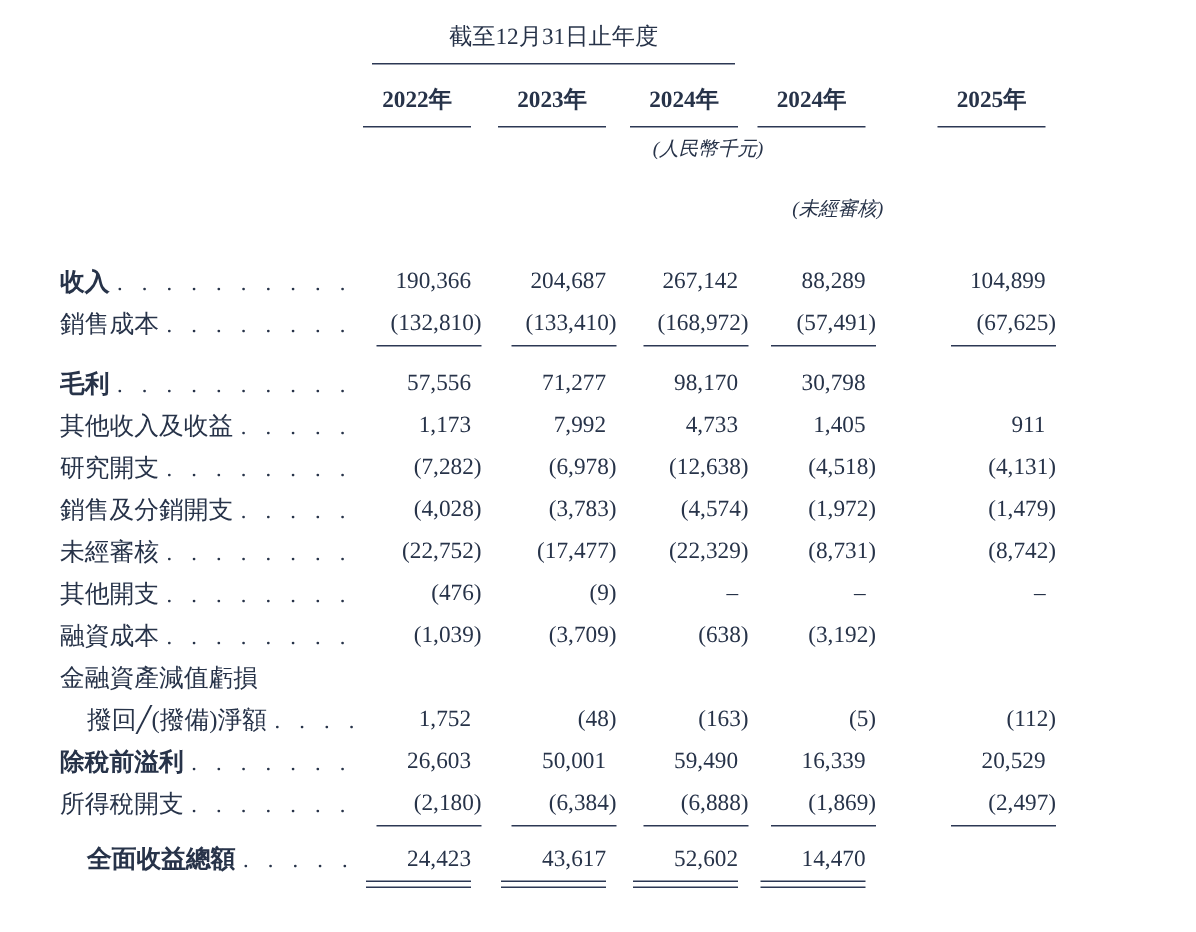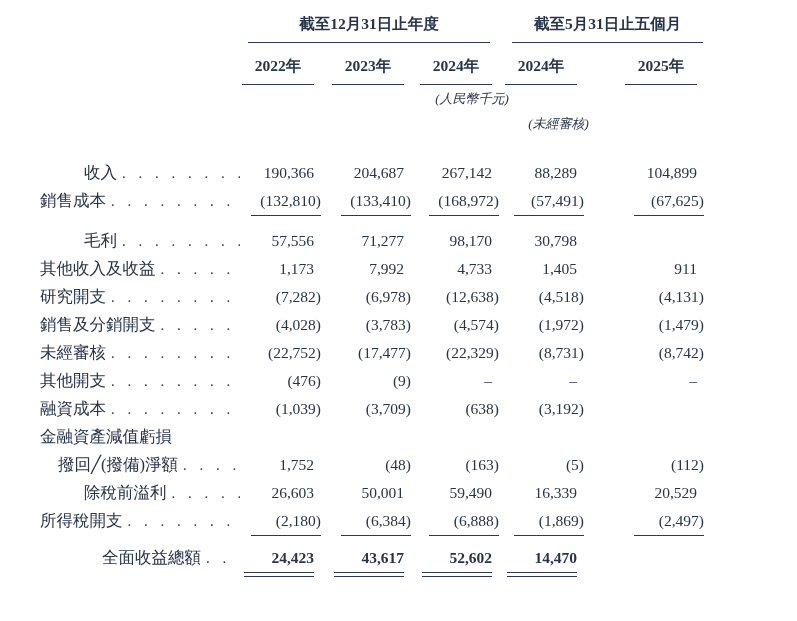--- a/index.html
+++ b/index.html
@@ -11,81 +11,80 @@
   }
   .page { padding:14px 0 0 40px; }
 
   .grid {
     display:grid;
     grid-template-columns:200px 82px 90px 88px 85px 120px;
   }
 
   
   .gtitle {
-    font-weight:bold; font-size:15.5px; text-align:center;
+    font-weight:normal; font-size:15.5px; text-align:center;
     padding-bottom:7px; border-bottom:1.6px solid #2c3854;
     white-space:nowrap;
   }
   .g1 { grid-column:2/5; margin:0 10px 0 8px; }
   .g2 { grid-column:5/7; margin-left:12px; margin-right:2px; }
 
   .yhead { margin-top:13px; }
   .ycell { text-align:right; padding-right:8px; }
   .year {
     display:inline-block; min-width:72px; text-align:center;
     font-weight:bold; font-size:15.5px;
     padding-bottom:7px; border-bottom:1.6px solid #2c3854;
     white-space:nowrap;
   }
 
   .noterow  { margin-top:5px; }
-  .noterow2 { margin-top:7px; }
+  .noterow2 { margin-top:22px; }
   .note { font-style:italic; font-size:13px; white-space:nowrap; }
   .note-currency  { grid-column:4; text-align:center; position:relative; left:16px; }
   .note-unaudited { grid-column:5; text-align:center; position:relative; left:16px; }
 
   
   .tbody { margin-top:26px; }
   .row { line-height:28px; height:28px; }
   .cell-label {
     display:flex; align-items:baseline; overflow:hidden;
     font-size:16.5px; white-space:nowrap;
   }
   .leader {
     flex:1; overflow:hidden; white-space:nowrap;
     letter-spacing:4.5px; padding-left:5px;
     font-size:15px; font-weight:normal;
   }
   .vcell { text-align:right; padding-right:8px; font-size:15.5px; }
   .val { display:inline-block; min-width:70px; text-align:right; }
   .neg { margin-right:-7px; }
 
-  .bold-label  .lbl { font-weight:normal;margin-left:44px; }
-  .bold-values .val { font-weight:bold; }
+  .bold-label  .lbl { font-weight:bold; }
+  .bold-values .val { font-weight:normal; }
 
   .rule-single { margin-bottom:9px; }
   .rule-single .val { border-bottom:1.5px solid #2c3854; }
   .rule-double .val { border-bottom:1.5px solid #2c3854; position:relative; }
   .rule-double .val::after {
     content:""; position:absolute; left:0; right:0; bottom:-5px;
     border-top:1.5px solid #2c3854;
   }
   .gap-before { margin-top:12px; }
   .indent2 .lbl { padding-left:18px; }
 </style>
 </head>
 <body>
 
 <div class="page">
 
   <div class="thead">
     <div class="grid ghead">
       <div class="cell"></div>
       <div class="gtitle g1">截至12月31日止年度</div>
-      <div class="gtitle g2">截至5月31日止五個月</div>
     </div>
 
     <div class="grid yhead">
       <div class="cell"></div>
       <div class="ycell"><span class="year">2022年</span></div>
       <div class="ycell"><span class="year">2023年</span></div>
       <div class="ycell"><span class="year">2024年</span></div>
       <div class="ycell"><span class="year">2024年</span></div>
       <div class="ycell"><span class="year">2025年</span></div>
     </div>

